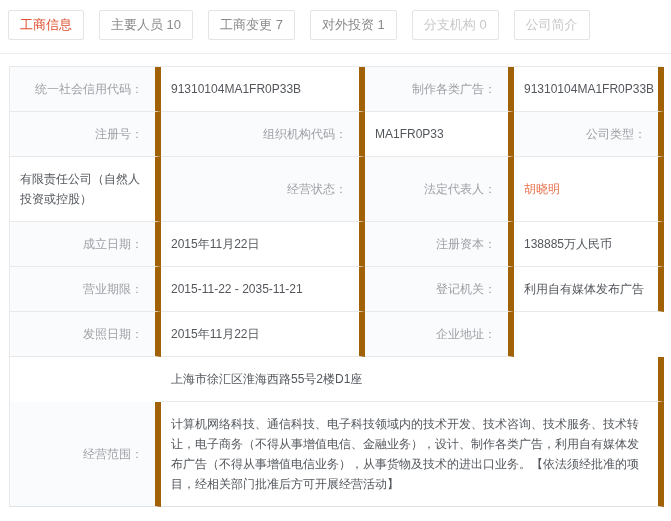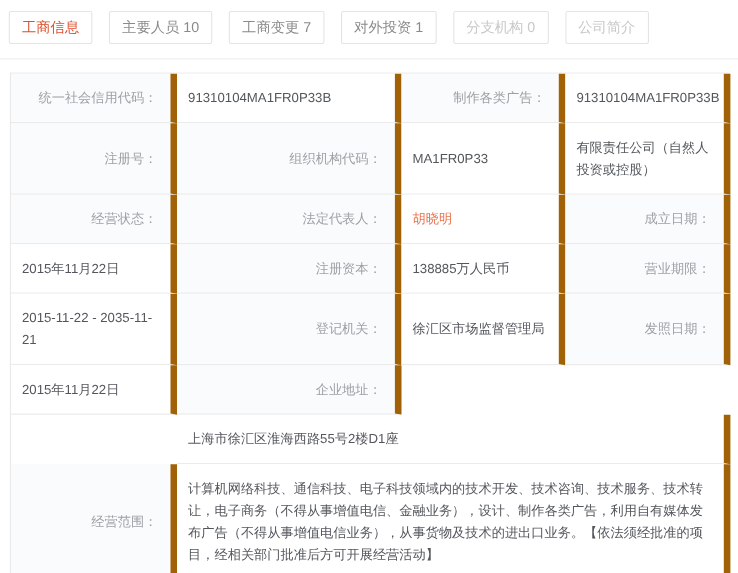--- a/index.html
+++ b/index.html
@@ -92,20 +92,21 @@
   <div class="cell val">
       <span>91310104MA1FR0P33B</span>
     </div>
 
   <div class="cell lbl">注册号：</div>
   <div class="cell lbl">组织机构代码：</div>
   <div class="cell val">
       <span>MA1FR0P33</span>
     </div>
 
+  <div class="cell lbl">公司类型：</div>
   <div class="cell val">
       <span>有限责任公司（自然人投资或控股）</span>
     </div>
   <div class="cell lbl">经营状态：</div>
 
   <div class="cell lbl">法定代表人：</div>
   <div class="cell val">
       <a class="link">胡晓明</a>
     </div>
   <div class="cell lbl">成立日期：</div>
@@ -117,21 +118,21 @@
   <div class="cell val">
       <span>138885万人民币</span>
     </div>
   <div class="cell lbl">营业期限：</div>
   <div class="cell val">
       <span>2015-11-22 - 2035-11-21</span>
     </div>
 
   <div class="cell lbl">登记机关：</div>
   <div class="cell val">
-      <span>徐汇区市场监督管理局</span>
+      <span>利用自有媒体发布广告</span>
     </div>
   <div class="cell lbl">发照日期：</div>
   <div class="cell val">
       <span>2015年11月22日</span>
     </div>
 
   <div class="cell lbl">企业地址：</div>
   <div class="cell val span3">
       <span>上海市徐汇区淮海西路55号2楼D1座</span>
     </div>

